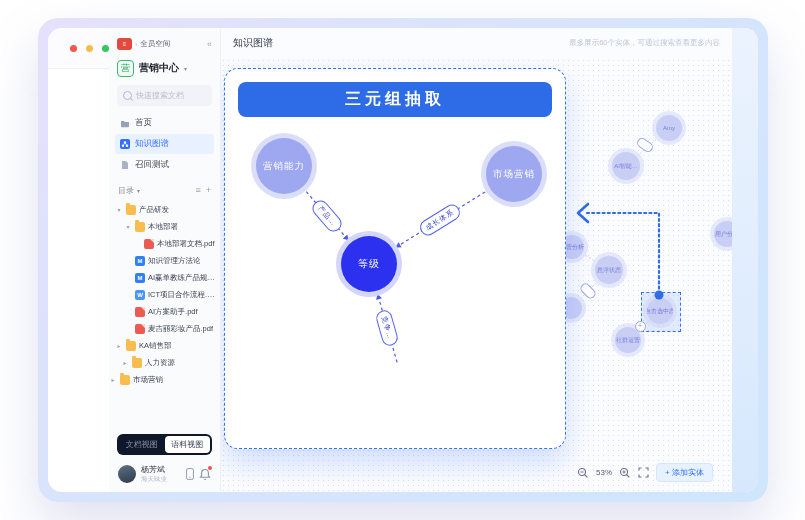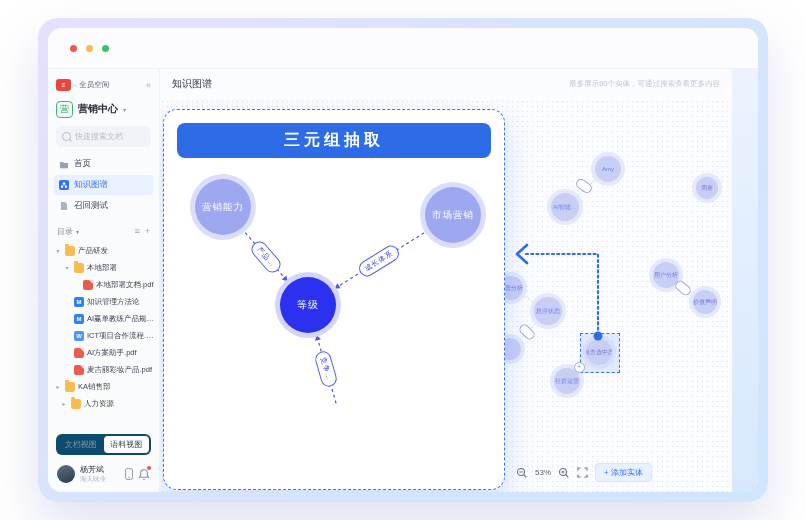--- a/index.html
+++ b/index.html
@@ -2,21 +2,21 @@
 <html><head>
 <meta charset="utf-8">
 <style>
   html,body{margin:0;padding:0}
   body{width:805px;height:520px;background:#ffffff;position:relative;overflow:hidden;
        font-family:"Liberation Sans","DejaVu Sans",sans-serif;}
   .frame{position:absolute;left:38px;top:18px;width:730px;height:484px;border-radius:20px;
          background:linear-gradient(135deg,#e6e0fb 0%,#d7e4fc 45%,#cfe6fd 100%);
          padding:10px;box-sizing:border-box;box-shadow:0 24px 50px rgba(130,140,200,.25);}
   .window{width:100%;height:100%;background:#fff;border-radius:14px;overflow:hidden;
-          display:flex;flex-direction:column;}
+          display:flex;flex-direction:row;}
   .titlebar{height:40px;background:#fcfcfe;border-bottom:1px solid #eef0f5;display:flex;
             align-items:center;padding-left:22px;gap:9px;flex:none;}
   .dot{width:7px;height:7px;border-radius:50%;}
   .dot.red{background:#f5554d}.dot.yellow{background:#f6bd4e}.dot.green{background:#33c85f}
   .app{flex:1;display:flex;min-height:0;}
   
   .sidebar{width:112px;flex:none;background:#fafbfd;border-right:1px solid #eef0f5;
            display:flex;flex-direction:column;padding-top:8px;box-sizing:border-box;
            font-size:8px;color:#3f4554;overflow:hidden;}
   .ws-row{display:flex;align-items:center;gap:3px;padding:0 8px;height:16px;flex:none;}
@@ -50,21 +50,21 @@
          justify-content:center;font-size:6px;color:#fff;font-weight:bold;position:relative;}
   .ticon.folder{background:#f9bd4f;border-radius:1px 2px 2px 2px;}
   .ticon.folder::before{content:"";position:absolute;top:-2px;left:0;width:4px;height:2px;
                         background:#f9bd4f;border-radius:1px 1px 0 0;}
   .ticon.pdf{background:#ec5b52;}
   .ticon.pdf::after{content:"";position:absolute;top:0;right:0;border:2px solid;
                     border-color:#ffd9d6 #ffd9d6 transparent transparent;border-radius:0 2px 0 0;}
   .ticon.m{background:#2f80f7;}
   .ticon.w{background:#4a94ff;}
   .tlabel{overflow:hidden;text-overflow:ellipsis;}
-  .view-tabs{flex:none;display:flex;background:#0c4a6e;border-radius:6px;margin:20px 8px 5px;padding:2px;}
+  .view-tabs{flex:none;display:flex;background:#0f172a;border-radius:6px;margin:20px 8px 5px;padding:2px;}
   .vtab{flex:1;height:17px;line-height:17px;text-align:center;font-size:8px;color:#8b93a6;border-radius:4px;}
   .vtab.active{background:#fff;color:#3a4150;box-shadow:0 1px 2px rgba(0,0,0,.06);}
   .user-row{flex:none;display:flex;align-items:center;gap:5px;padding:4px 9px 8px;}
   .avatar{width:18px;height:18px;border-radius:50%;background:linear-gradient(160deg,#5d7186,#2e3a49);flex:none;}
   .user-meta{flex:1;min-width:0;}
   .user-name{font-size:8px;color:#2f3542;}
   .user-org{font-size:6.5px;color:#aeb4c2;}
   .user-ic{flex:none;display:flex;align-items:center;gap:4px;position:relative;}
   .bell-dot{position:absolute;right:-1px;top:-2px;width:4px;height:4px;border-radius:50%;background:#f4504a;}
   

